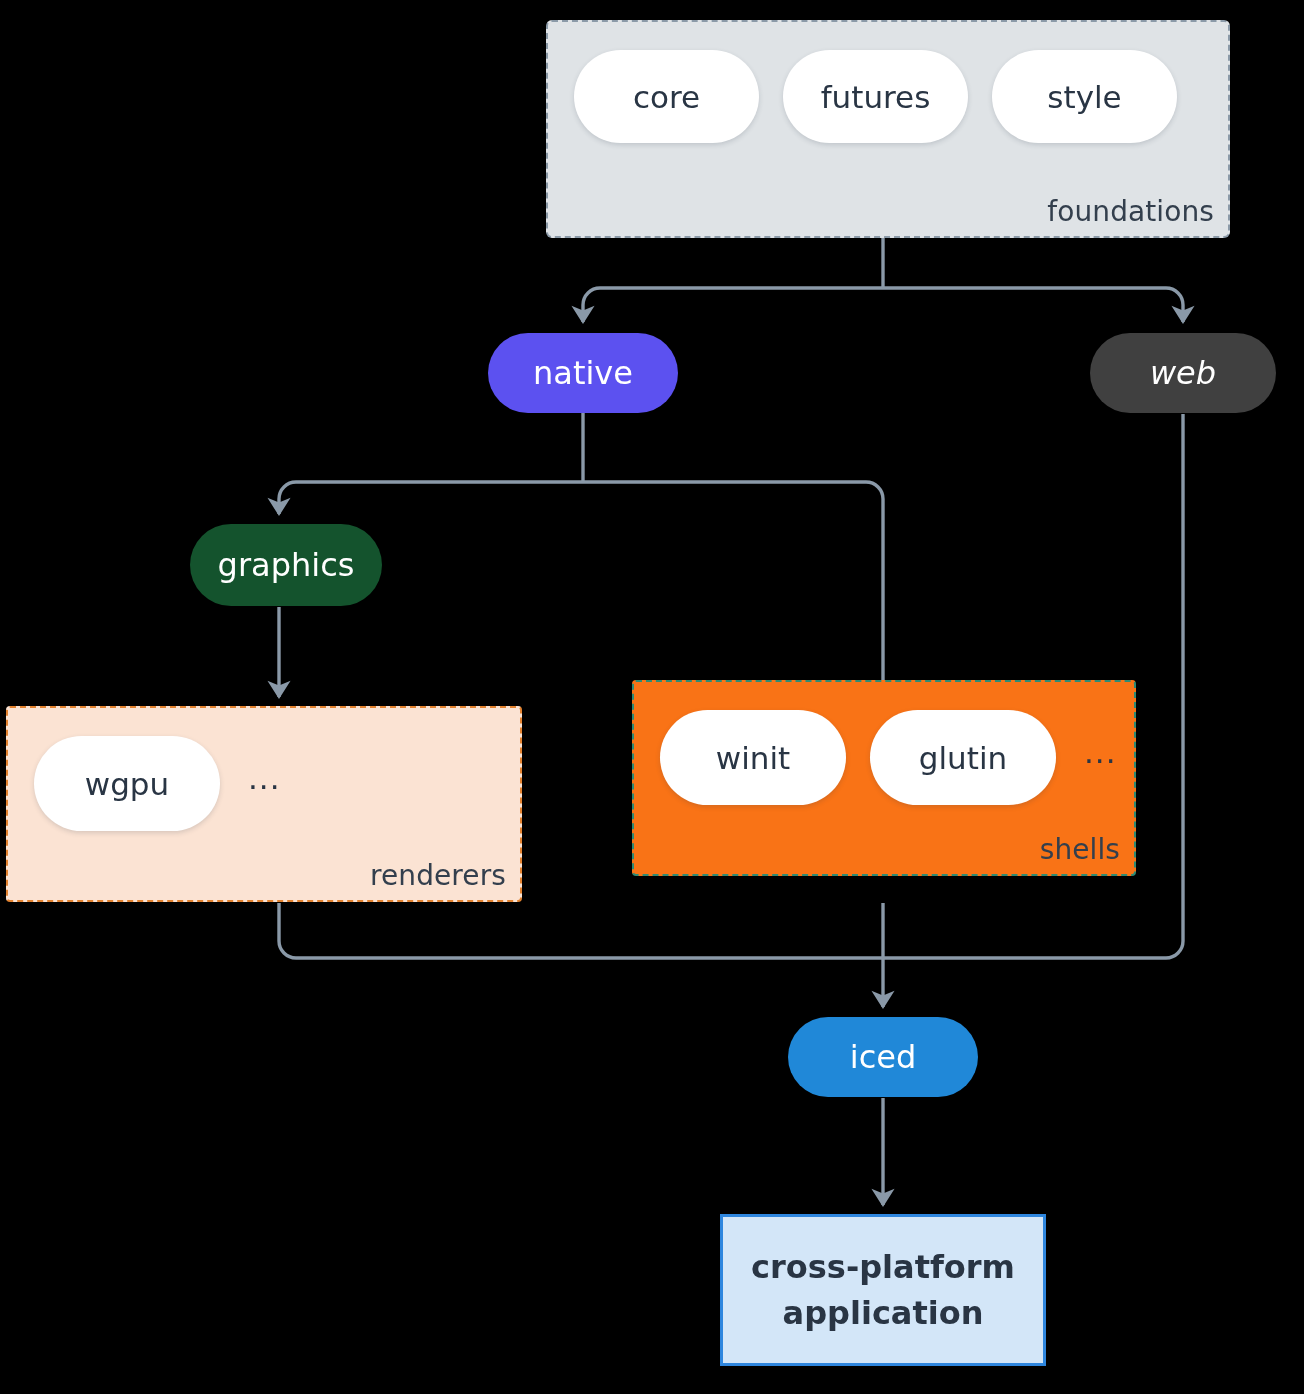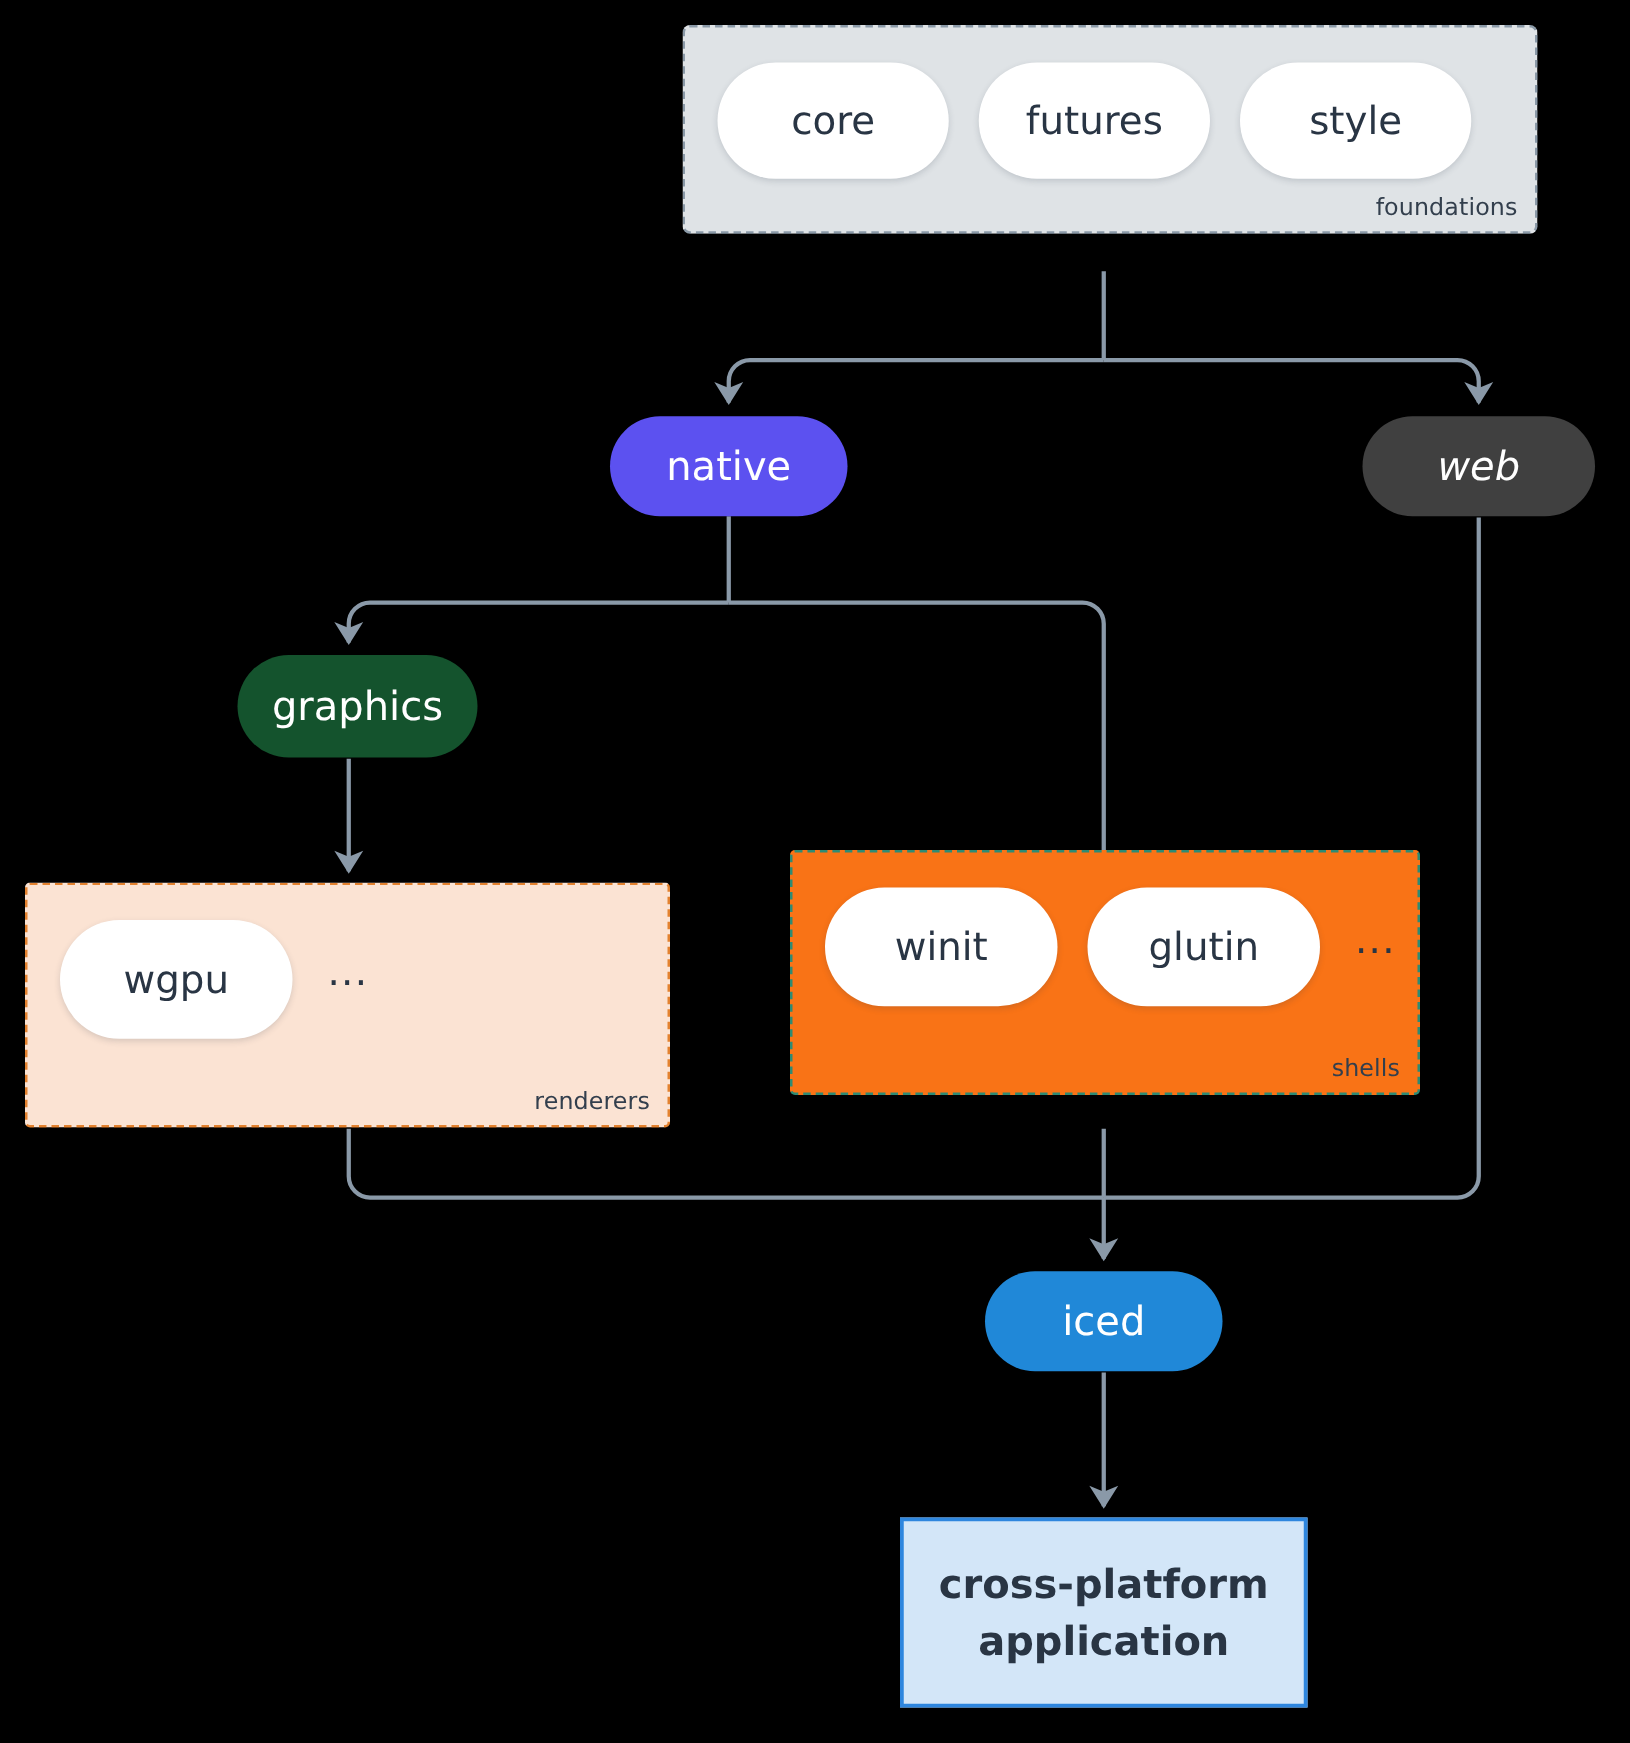--- a/index.html
+++ b/index.html
@@ -26,45 +26,45 @@
 
   
   .group {
     position: absolute;
     box-sizing: border-box;
   }
   .group-label {
     position: absolute;
     right: 14px;
     bottom: 8px;
-    font-size: 19px;
+    font-size: 28px;
     color: #333f4d;
     letter-spacing: 0.1px;
     white-space: nowrap;
   }
   .group-items {
     position: absolute;
     left: 26px;
     top: 28px;
     display: flex;
     align-items: center;
     gap: 24px;
   }
 
   #grp-foundations {
     left: 546px;
     top: 20px;
     width: 684px;
-    height: 167px;
+    height: 218px;
     background: #dfe3e6;
     border: 2px dashed #8b9aa8;
     border-radius: 6px;
   }
   #grp-renderers {
-    left: 20px;
+    left: 6px;
     top: 706px;
     width: 516px;
     height: 196px;
     background: #fbe3d3;
     border: 2px dashed #e3822f;
     border-radius: 4px;
     text-align: right;
   }
   #grp-shells {
     left: 632px;

